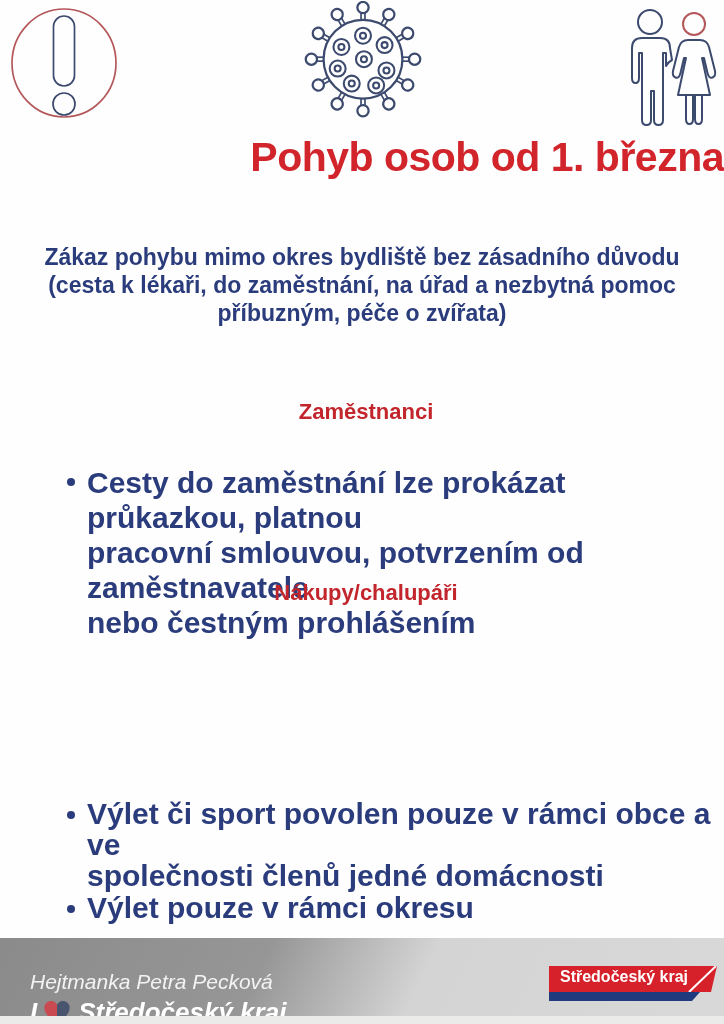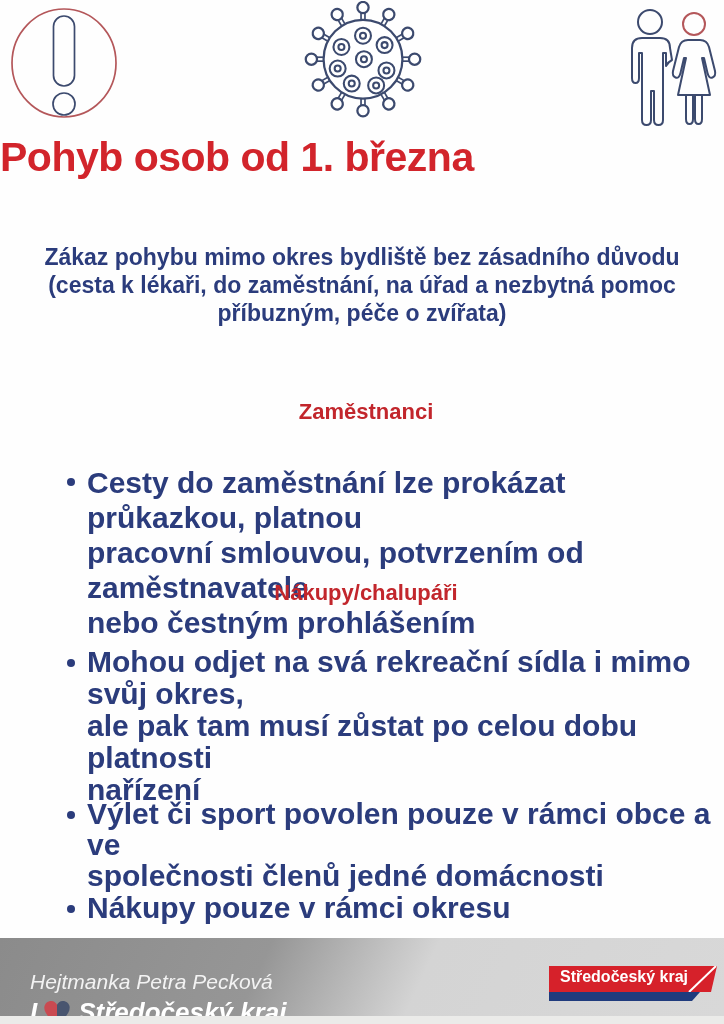--- a/index.html
+++ b/index.html
@@ -9,21 +9,21 @@
     font-family:"Liberation Sans","DejaVu Sans",sans-serif;
   }
   
   .icon{position:absolute;}
   .icon-warning{left:9px;top:6px;}
   .icon-virus{left:302px;top:1px;}
   .icon-couple{left:620px;top:5px;}
   
   .title{
     position:absolute;top:134px;left:0;width:100%;
-    text-align:left;font-size:41px;font-weight:700;
+    text-align:right;font-size:41px;font-weight:700;
     color:#d2242b;letter-spacing:-0.5px;margin:0;
   }
   
   .intro{
     position:absolute;top:243px;left:22px;width:680px;
     text-align:center;font-size:23px;font-weight:700;
     color:#2b3c7c;line-height:28px;margin:0;white-space:pre-line;
   }
   
   .sec-heading{
@@ -184,38 +184,30 @@
   <ul class="blist ul-a">
     <li>
       <span class="dot"></span>
       <span class="li-text">Cesty do zaměstnání lze prokázat průkazkou, platnou
 pracovní smlouvou, potvrzením od zaměstnavatele
 nebo čestným prohlášením</span>
     </li>
   </ul>
 
   <h2 class="sec-heading h-b">Nákupy/chalupáři</h2>
-  <ul class="blist ul-b">
-    <li>
-      <span class="dot"></span>
-      <span class="li-text">Mohou odjet na svá rekreační sídla i mimo svůj okres,
-ale pak tam musí zůstat po celou dobu platnosti
-nařízení</span>
-    </li>
-  </ul>
 
   <ul class="blist ul-c">
     <li>
       <span class="dot"></span>
       <span class="li-text">Výlet či sport povolen pouze v rámci obce a ve
 společnosti členů jedné domácnosti</span>
     </li>
     <li>
       <span class="dot"></span>
-      <span class="li-text">Nákupy pouze v rámci okresu</span>
+      <span class="li-text">Výlet pouze v rámci okresu</span>
     </li>
   </ul>
 
   <div class="footer">
     <div class="footer-left">
       <p class="footer-line1">Hejtmanka Petra Pecková</p>
       <div class="footer-line2">
         <span>I</span>
         <svg class="heart" width="30" height="28" viewBox="0 0 26 24">
           <path d="M13,22 C13,22 2,14.5 2,7.5 C2,3.5 5,1.5 8,1.5 C10.6,1.5 12.2,3.1 13,4.8 L13,22 Z" fill="#c94a51"></path>

